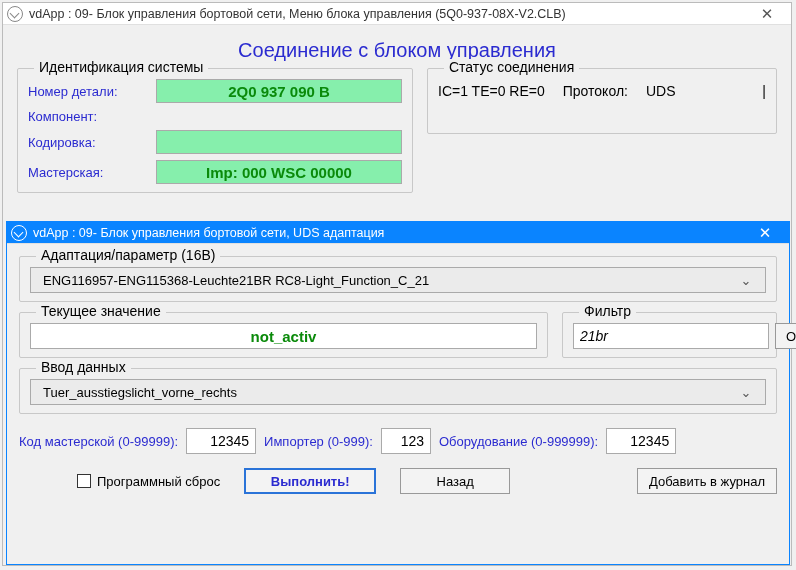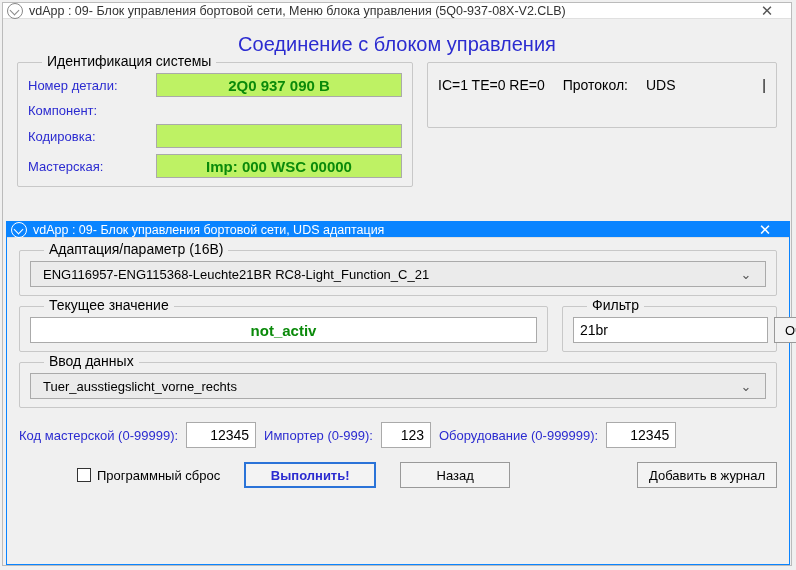--- a/index.html
+++ b/index.html
@@ -17,21 +17,21 @@
     background: #f0f0f0;
     border: 1px solid #bbb;
   }
   .win-back {
     left: 2px; top: 2px;
     width: 790px; height: 564px;
   }
   .titlebar {
     display: flex;
     align-items: center;
-    height: 16px;
+    height: 22px;
     background: #fff;
     border-bottom: 1px solid #e0e0e0;
     padding: 0 4px;
   }
   .titlebar.active {
     background: #0a84ff;
     color: #fff;
   }
   .tb-icon {
     width: 16px; height: 16px;
@@ -69,30 +69,30 @@
   }
   .group {
     border: 1px solid #c8c8c8;
     border-radius: 2px;
     padding: 10px 10px 8px 10px;
     position: relative;
     margin-bottom: 10px;
   }
   .group-legend {
     position: absolute;
-    top: -10px; left: 24px;
+    top: -10px; left: 16px;
     background: #f0f0f0;
     padding: 0 5px;
     font-size: 14px;
   }
   .row { display: flex; align-items: center; margin-bottom: 6px; gap: 8px; }
   .lbl { color: #2b2bd0; width: 120px; }
   .field {
     flex: 1;
-    background: #bef264;
+    background: #86efac;
     border: 1px solid #aaa;
     height: 24px;
     padding: 2px 6px;
     display: flex; align-items: center; justify-content: center;
     font-size: 15px;
   }
   .green { color: #0a8a0a; font-weight: 600; }
   .top-cols { display: flex; gap: 14px; }
   .top-left { flex: 1; }
   .top-right { width: 350px; }
@@ -115,21 +115,21 @@
   }
   .combo .text { flex: 1; }
   .combo .caret {
     width: 14px; text-align: center; color: #555;
   }
   .flex-row { display: flex; gap: 14px; align-items: flex-end; }
   .current-group { flex: 1; }
   .filter-group { width: 215px; }
   .filter-row { display: flex; gap: 6px; }
   .filter-row input {
-    flex: 1; height: 26px; border: 1px solid #aaa; padding: 2px 6px; font-size: 14px;
+    flex: 1; height: 26px; border: 1px solid #aaa; padding: 2px 6px; font-size: 14px; font-style: italic;
   }
   .btn {
     background: #f3f3f3;
     border: 1px solid #999;
     height: 26px;
     padding: 0 10px;
     font-size: 13px;
     cursor: pointer;
     display: inline-flex;
     align-items: center;
@@ -184,20 +184,21 @@
             <div class="field"></div>
           </div>
           <div class="row" style="margin-bottom:0">
             <span class="lbl">Мастерская:</span>
             <div class="field green">Imp: 000    WSC 00000</div>
           </div>
         </div>
       </div>
       <div class="top-right">
         <div class="group" style="height:66px">
+          <div class="group-legend">Статус соединения</div>
           <div class="status-line">
             <span class="cell">IC=1  TE=0   RE=0</span>
             <span class="cell">Протокол:</span>
             <span class="cell">UDS</span>
             <span class="cell" style="margin-left:auto">|</span>
           </div>
         </div>
       </div>
     </div>
   </div>

